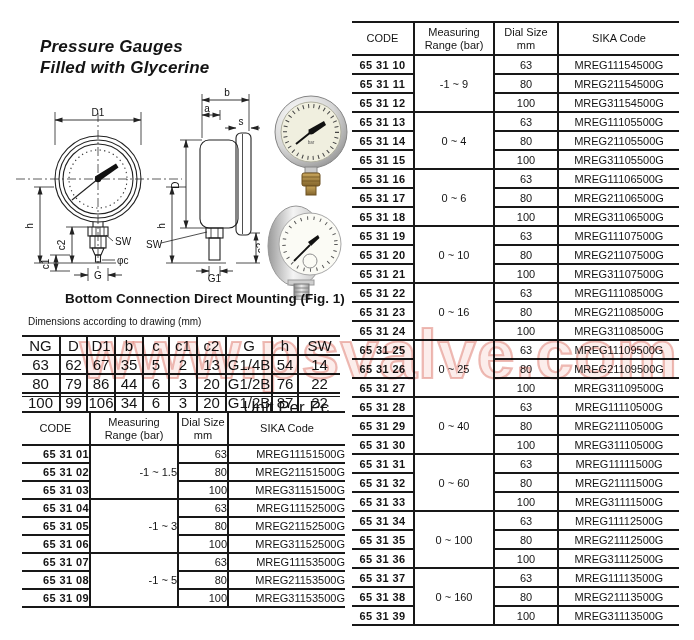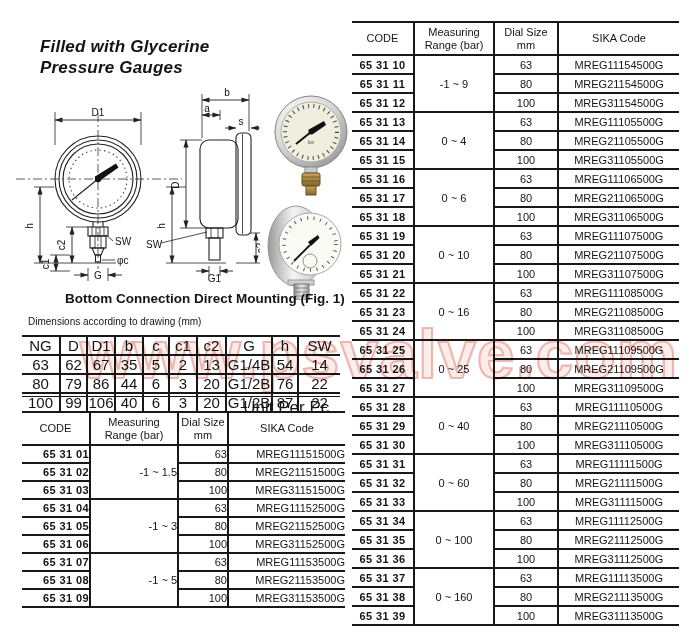--- a/index.html
+++ b/index.html
@@ -50,22 +50,22 @@
     -webkit-text-stroke:2.2px rgba(225,137,127,.58);
     mix-blend-mode:multiply; white-space:nowrap;text-align:right;
   }
 </style>
 </head>
 <body>
 
 <div class="sheet">
 
   <div class="title">
+    <div>Pressure Gauges</div>
     <div>Filled with Glycerine</div>
-    <div>Pressure Gauges</div>
   </div>
 
   <svg class="drawing ln" width="250" height="200" viewBox="0 0 250 200" xmlns="http://www.w3.org/2000/svg">
     <defs>
       <marker id="arr" viewBox="0 0 10 8" refX="9.5" refY="4" markerWidth="9" markerHeight="7" orient="auto-start-reverse">
           <path d="M0,0.8 L10,4 L0,7.2 z" fill="#222"></path>
         </marker>
     </defs>
 
     <g>
@@ -277,21 +277,21 @@
           <td>3</td>
           <td>20</td>
           <td>G1/2B</td>
           <td>76</td>
           <td>22</td>
         </tr>
         <tr>
           <td>100</td>
           <td>99</td>
           <td>106</td>
-          <td>40</td>
+          <td>34</td>
           <td>6</td>
           <td>3</td>
           <td>20</td>
           <td>G1/2B</td>
           <td>87</td>
           <td>22</td>
         </tr>
       </tbody>
   </table>
 

